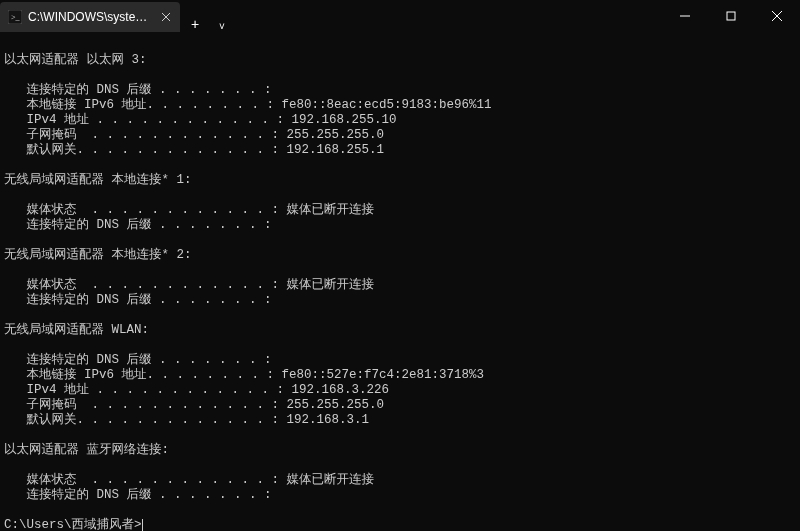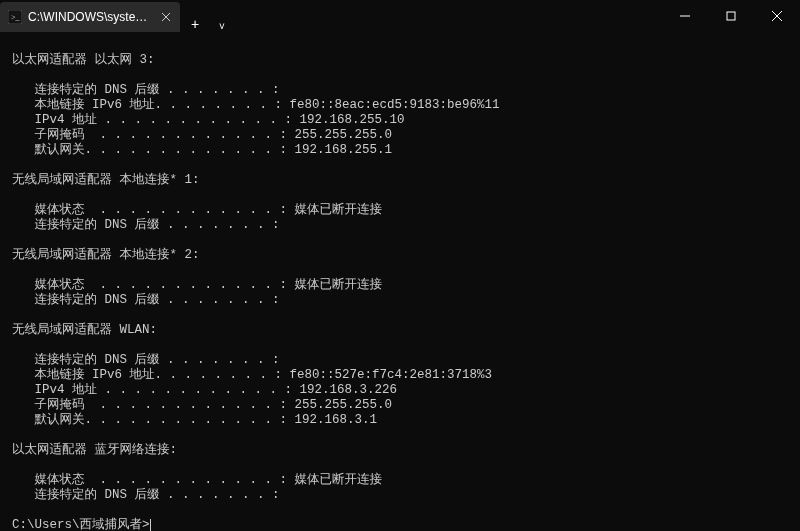--- a/index.html
+++ b/index.html
@@ -10,21 +10,21 @@
   .tab { height: 30px; background: #2b2b2b; color: #ffffff; display: flex; align-items: center; padding: 0 8px; font-size: 12px; font-family: "Segoe UI", sans-serif; max-width: 180px; border-top-left-radius: 4px; border-top-right-radius: 4px; margin-top: 2px; }
   .tab .icon { width: 14px; height: 14px; margin-right: 6px; display: inline-flex; align-items: center; justify-content: center; }
   .tab .label { white-space: nowrap; overflow: hidden; text-overflow: ellipsis; flex: 1 1 auto; }
   .tab .close { width: 14px; height: 14px; margin-left: 6px; display: inline-flex; align-items: center; justify-content: center; color: #ccc; }
   .newtab { width: 30px; display: flex; align-items: center; justify-content: center; color: #ffffff; font-size: 14px; font-family: "Segoe UI", sans-serif; }
   .dropdown { width: 24px; display: flex; align-items: center; justify-content: center; color: #ffffff; font-size: 10px; font-family: "Segoe UI", sans-serif; }
   .spacer { flex: 1 1 auto; }
   .winctrls { display: flex; }
   .winbtn { width: 46px; height: 32px; display: flex; align-items: center; justify-content: center; color: #ffffff; font-family: "Segoe UI", sans-serif; }
   .winbtn svg { display: block; }
-  .terminal { flex: 1 1 auto; background: #0c0c0c; color: #cccccc; font-size: 12.5px; line-height: 15px; padding: 6px 8px 8px 12px; white-space: pre; overflow: hidden; }
+  .terminal { flex: 1 1 auto; background: #0c0c0c; color: #cccccc; font-size: 12.5px; line-height: 15px; padding: 6px 8px 8px 4px; white-space: pre; overflow: hidden; }
   .prompt-line { display: flex; align-items: center; }
   .cursor { display: inline-block; width: 1px; height: 13px; background: #cccccc; margin-left: 0px; vertical-align: middle; }
 </style>
 </head>
 <body>
 
 <div class="window">
   <div class="titlebar">
     <div class="tabstrip">
       <div class="tab">

